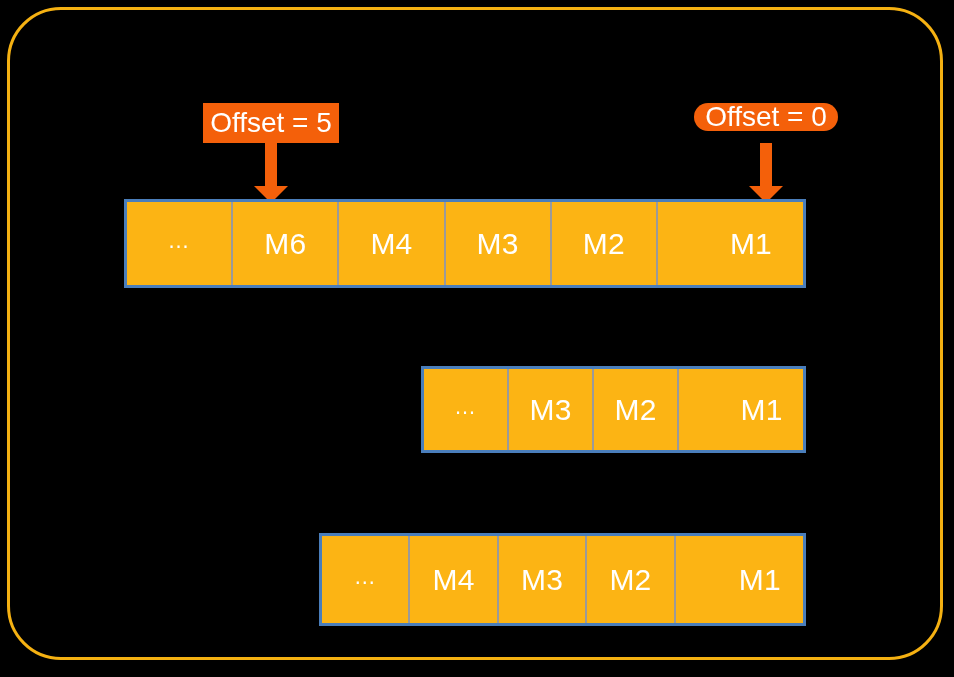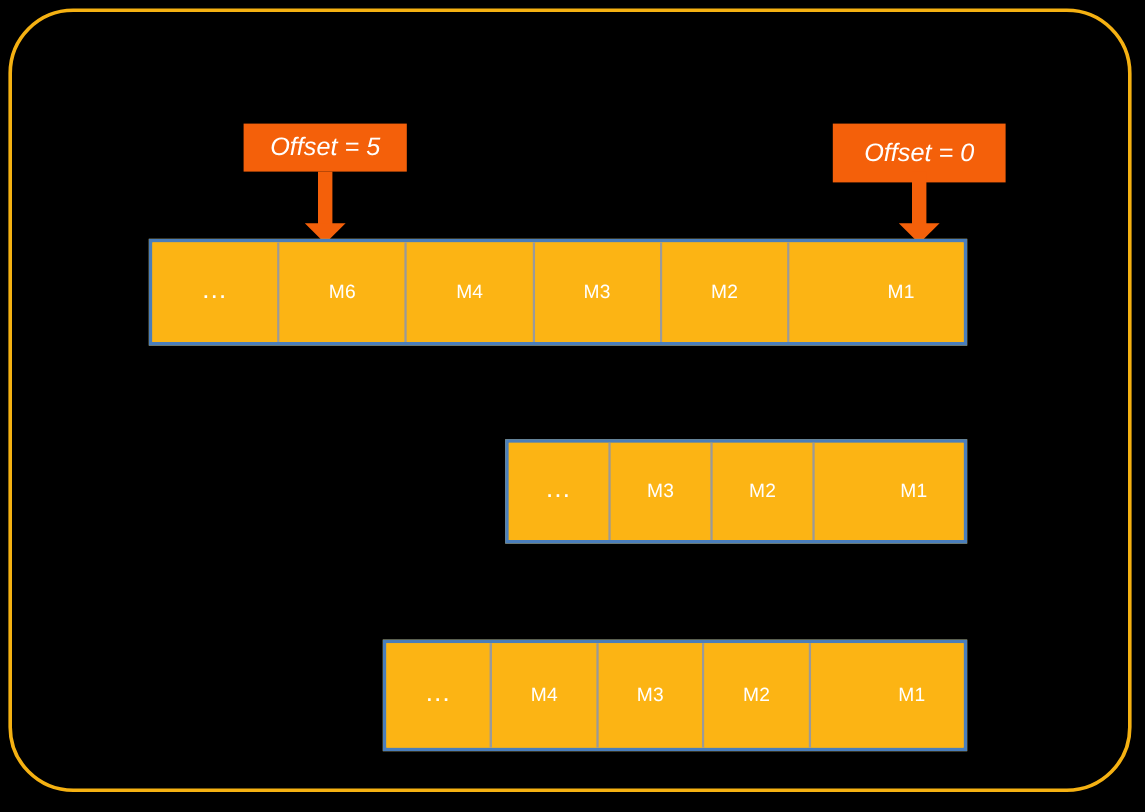--- a/index.html
+++ b/index.html
@@ -44,21 +44,21 @@
   .cell {
     position: relative;
     flex: 1 1 0;
     display: flex;
     align-items: center;
     justify-content: center;
     box-sizing: border-box;
     background: #FCB414;
     border-right: 2px solid #9A9A9A;
     color: #FFFFFF;
-    font-size: 16px;
+    font-size: 30px;
     font-weight: 400;
     letter-spacing: 0.2px;
   }
   .cell:last-child {
     border-right: none;
     padding-left: 41px;
   }
   .cell.ellipsis {
     font-size: 22px;
     letter-spacing: 1px;
@@ -76,24 +76,23 @@
   }
   .callout-box {
     position: absolute;
     left: 0;
     top: 0;
     display: flex;
     align-items: center;
     justify-content: center;
     background: #F4600A;
     color: #FFFFFF;
-    font-size: 21px;
+    font-size: 28px;
     font-weight: 400;
     box-sizing: border-box;
-    font-style: italic;
   }
   .callout-stem {
     position: absolute;
     background: #F4600A;
     width: 12px;
   }
   .callout-head {
     position: absolute;
     width: 0;
     height: 0;
@@ -101,21 +100,21 @@
     border-right: 17px solid transparent;
     border-top: 17px solid #F4600A;
   }
 
   #callout-5 { left: 203px; top: 103px; width: 340px; height: 96px; }
   #callout-5 .callout-box  { width: 136px; height: 40px; }
   #callout-5 .callout-stem { left: 62px; top: 40px; height: 45px; }
   #callout-5 .callout-head { left: 51px; top: 83px; }
 
   #callout-0 { left: 694px; top: 103px; width: 200px; height: 96px; }
-  #callout-0 .callout-box  { width: 144px; height: 49px; }
+  #callout-0 .callout-box  { width: 144px; height: 28px; border-radius: 15px; }
   #callout-0 .callout-stem { left: 66px; top: 40px; height: 45px; }
   #callout-0 .callout-head { left: 55px; top: 83px; }
 </style>
 </head>
 <body>
 
 <div class="canvas">
 
   <div class="frame"></div>
 

